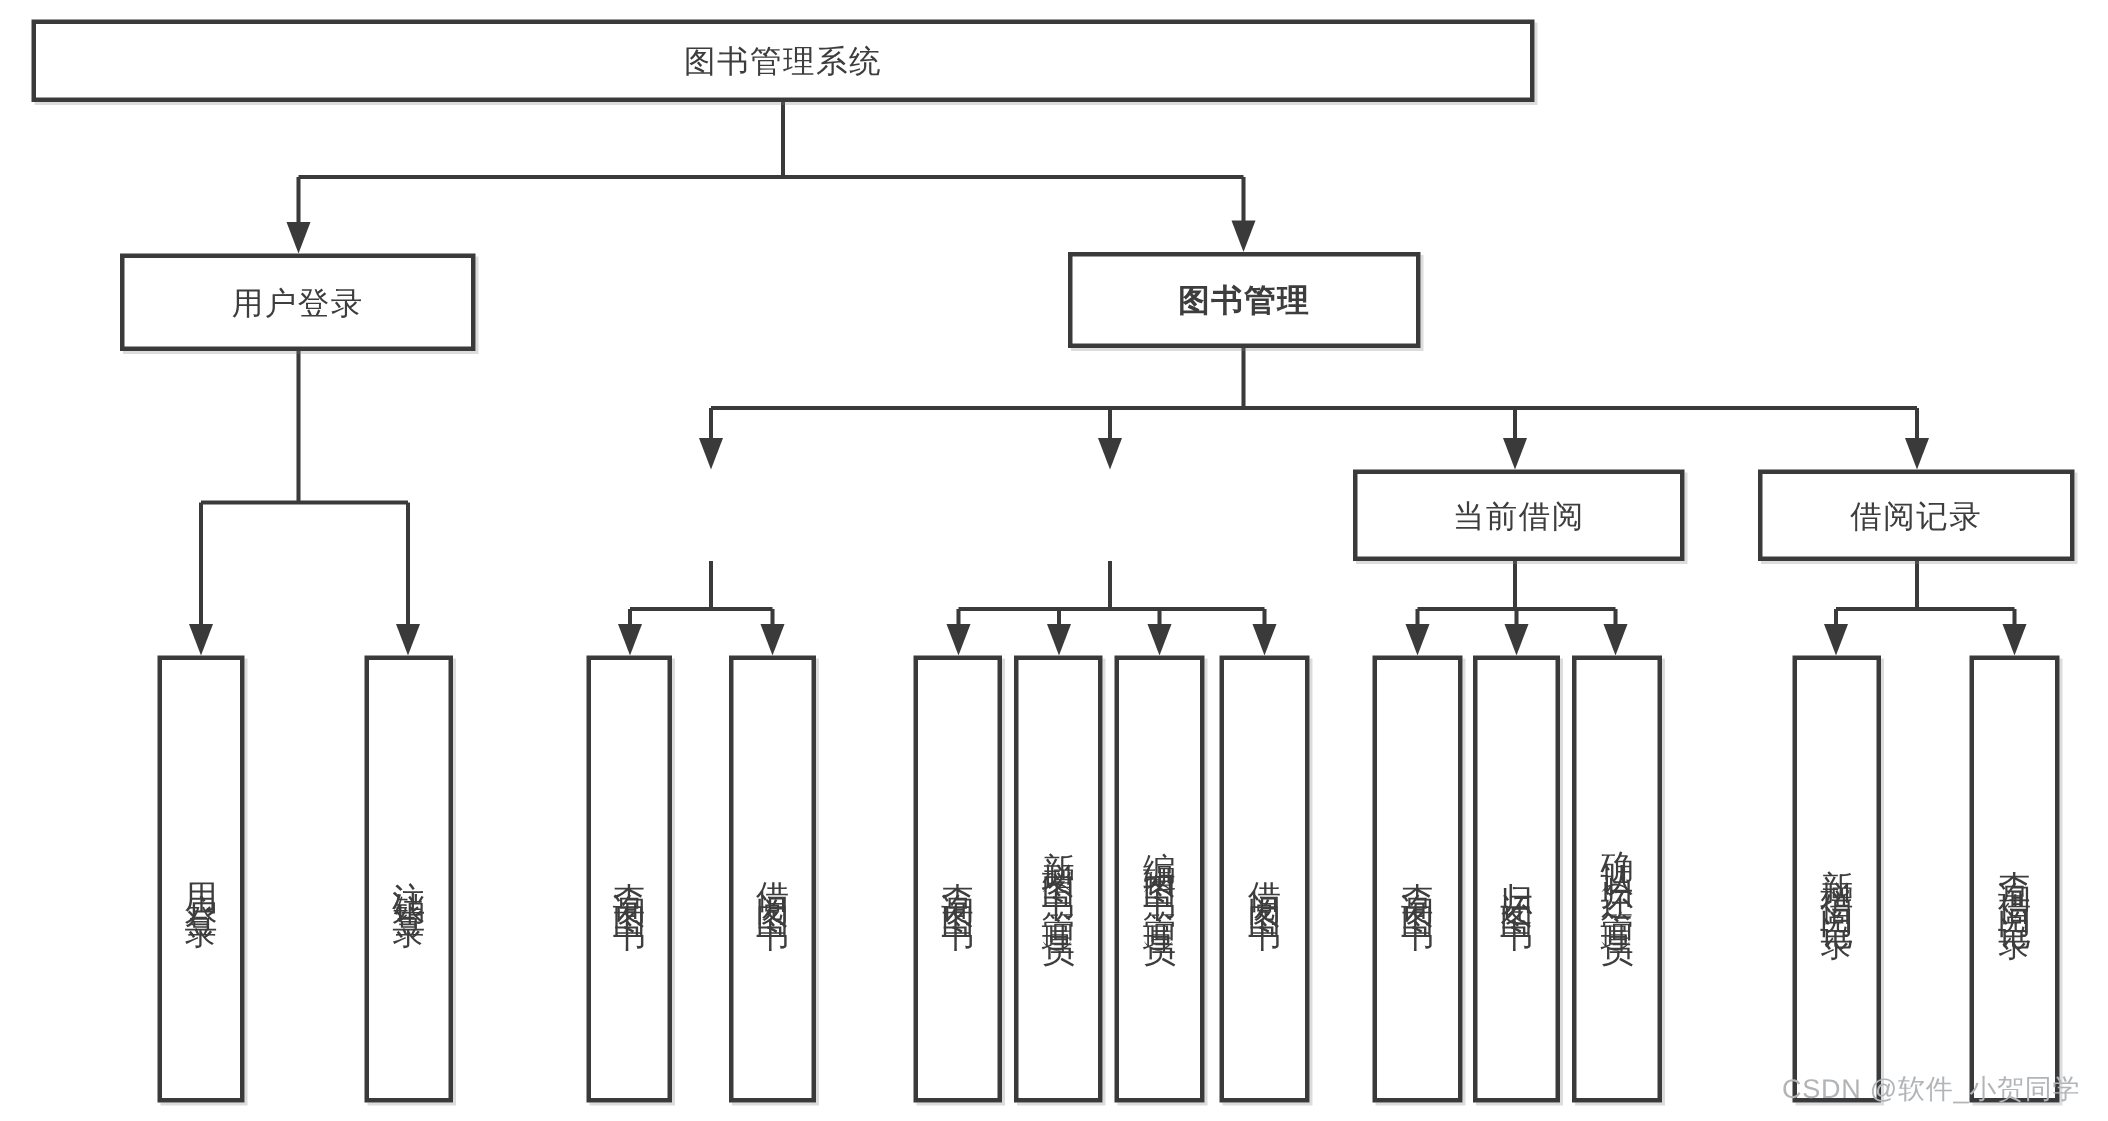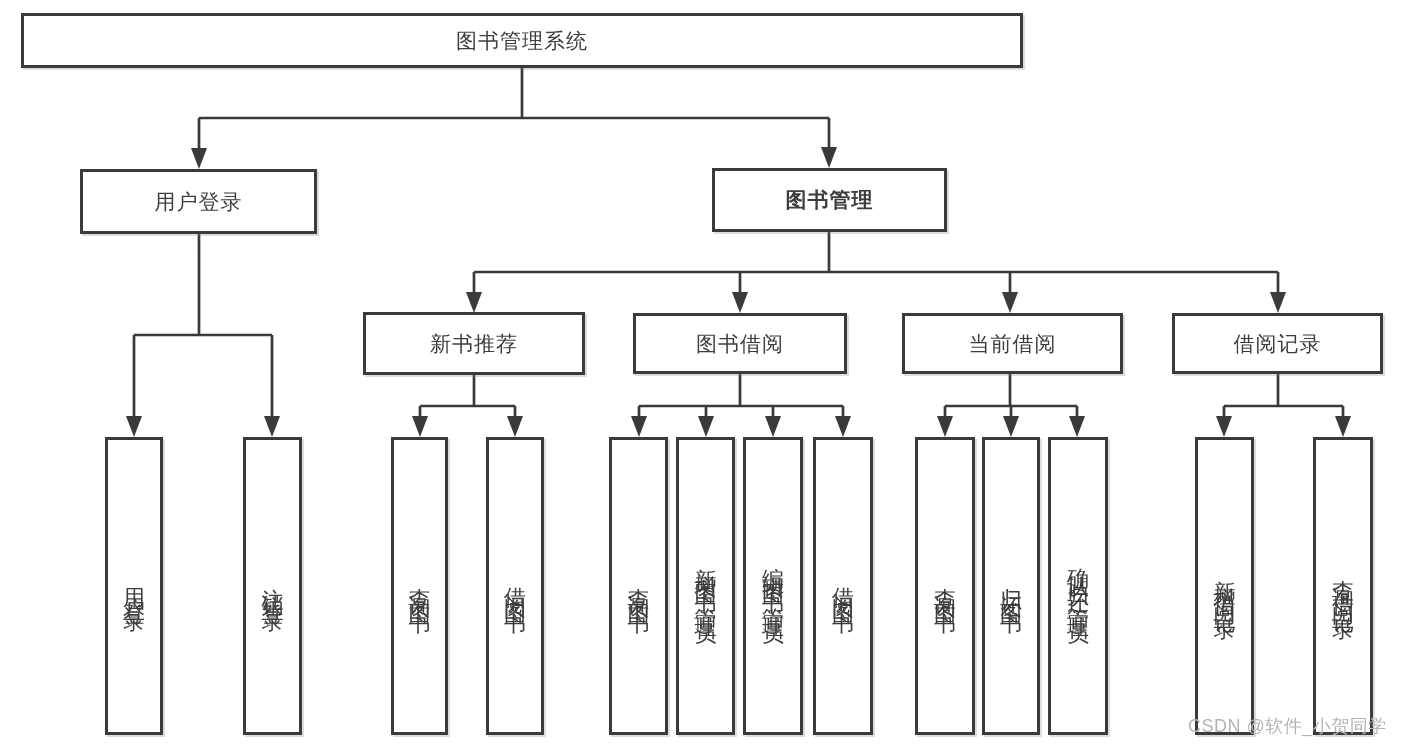--- a/index.html
+++ b/index.html
@@ -151,22 +151,20 @@
       <line x1="1343" y1="406" x2="1343" y2="418"></line>
       <polygon points="1335,416 1351,416 1343,437"></polygon>
     </g>
   </svg>
 
   <div class="hnode" style="left:21px;top:13px;width:1002px;height:55px;">图书管理系统</div>
 
   <div class="hnode" style="left:80px;top:169px;width:237px;height:65px;">用户登录</div>
   <div class="hnode" style="left:712px;top:168px;width:235px;height:64px;font-weight:bold;">图书管理</div>
 
-  <div class="hnode" style="left:363px;top:312px;width:222px;height:63px;">新书推荐</div>
-  <div class="hnode" style="left:633px;top:313px;width:214px;height:61px;">图书借阅</div>
   <div class="hnode" style="left:902px;top:313px;width:221px;height:61px;">当前借阅</div>
   <div class="hnode" style="left:1172px;top:313px;width:211px;height:61px;">借阅记录</div>
 
   <div class="vnode" style="left:105px;width:58px;">用户登录</div>
   <div class="vnode" style="left:243px;width:59px;">注销登录</div>
 
   <div class="vnode" style="left:391px;width:57px;">查询图书</div>
   <div class="vnode" style="left:486px;width:58px;">借阅图书</div>
 
   <div class="vnode" style="left:609px;width:59px;">查询图书</div>

